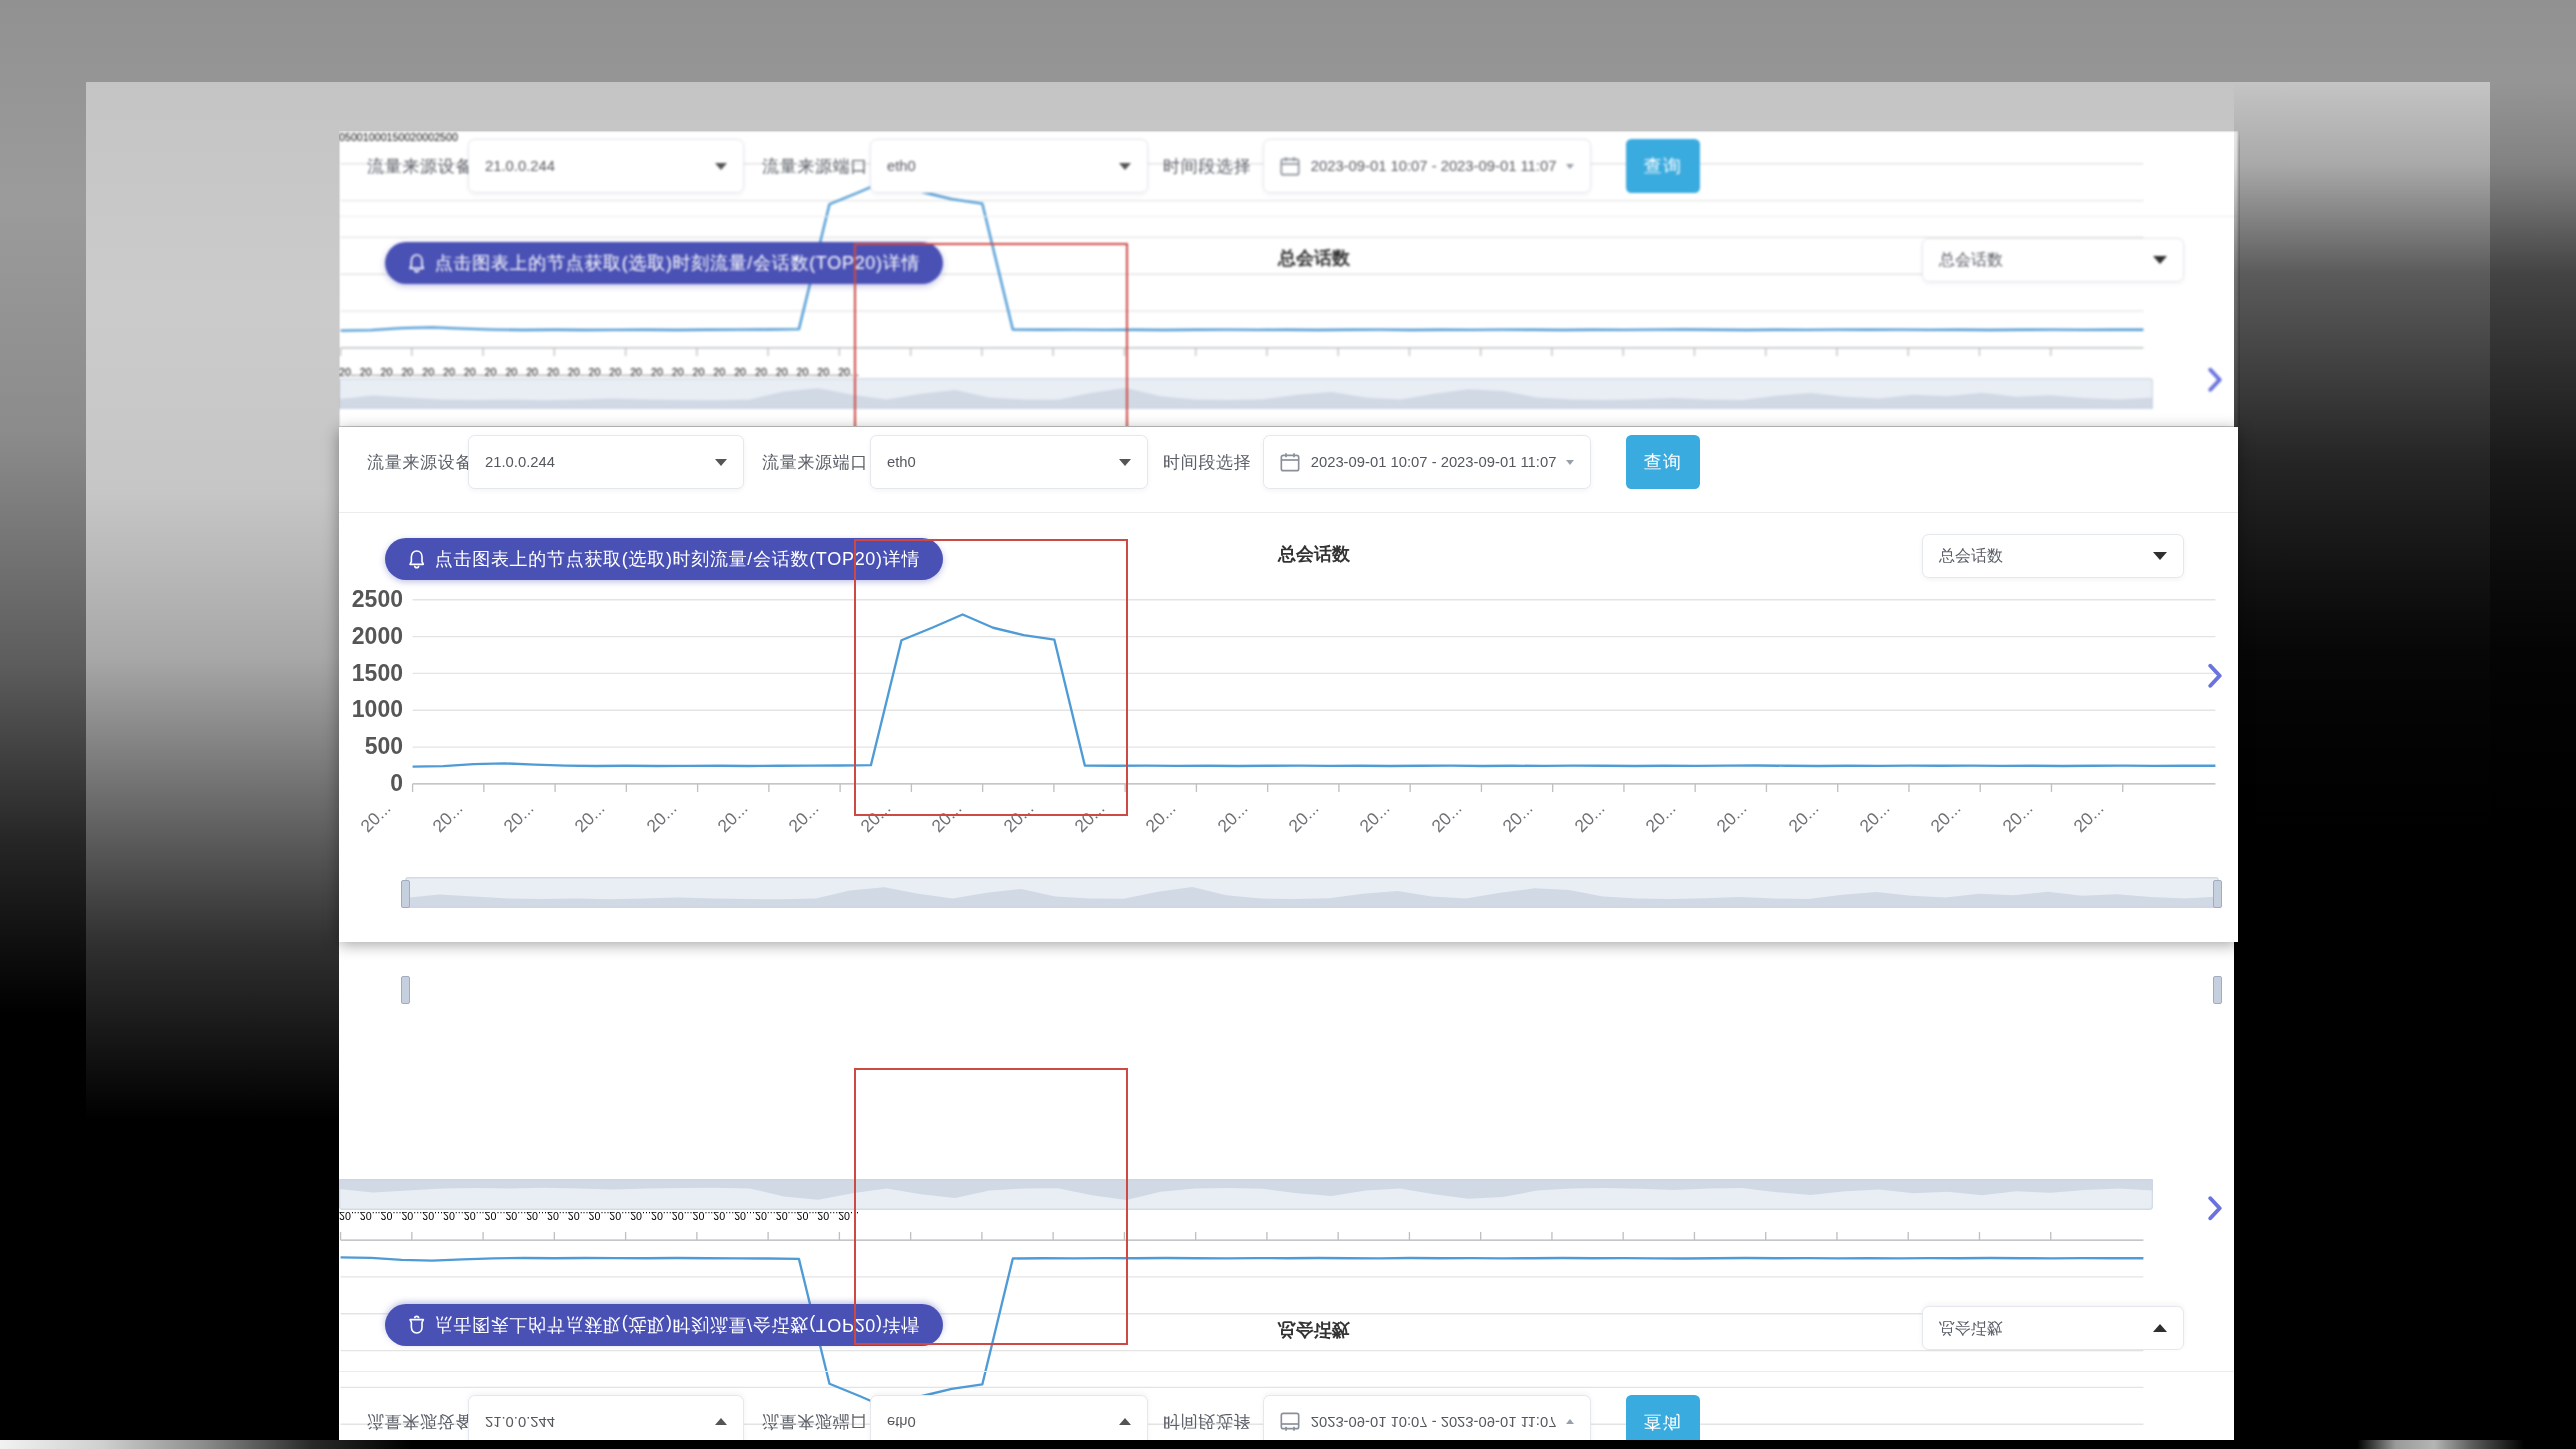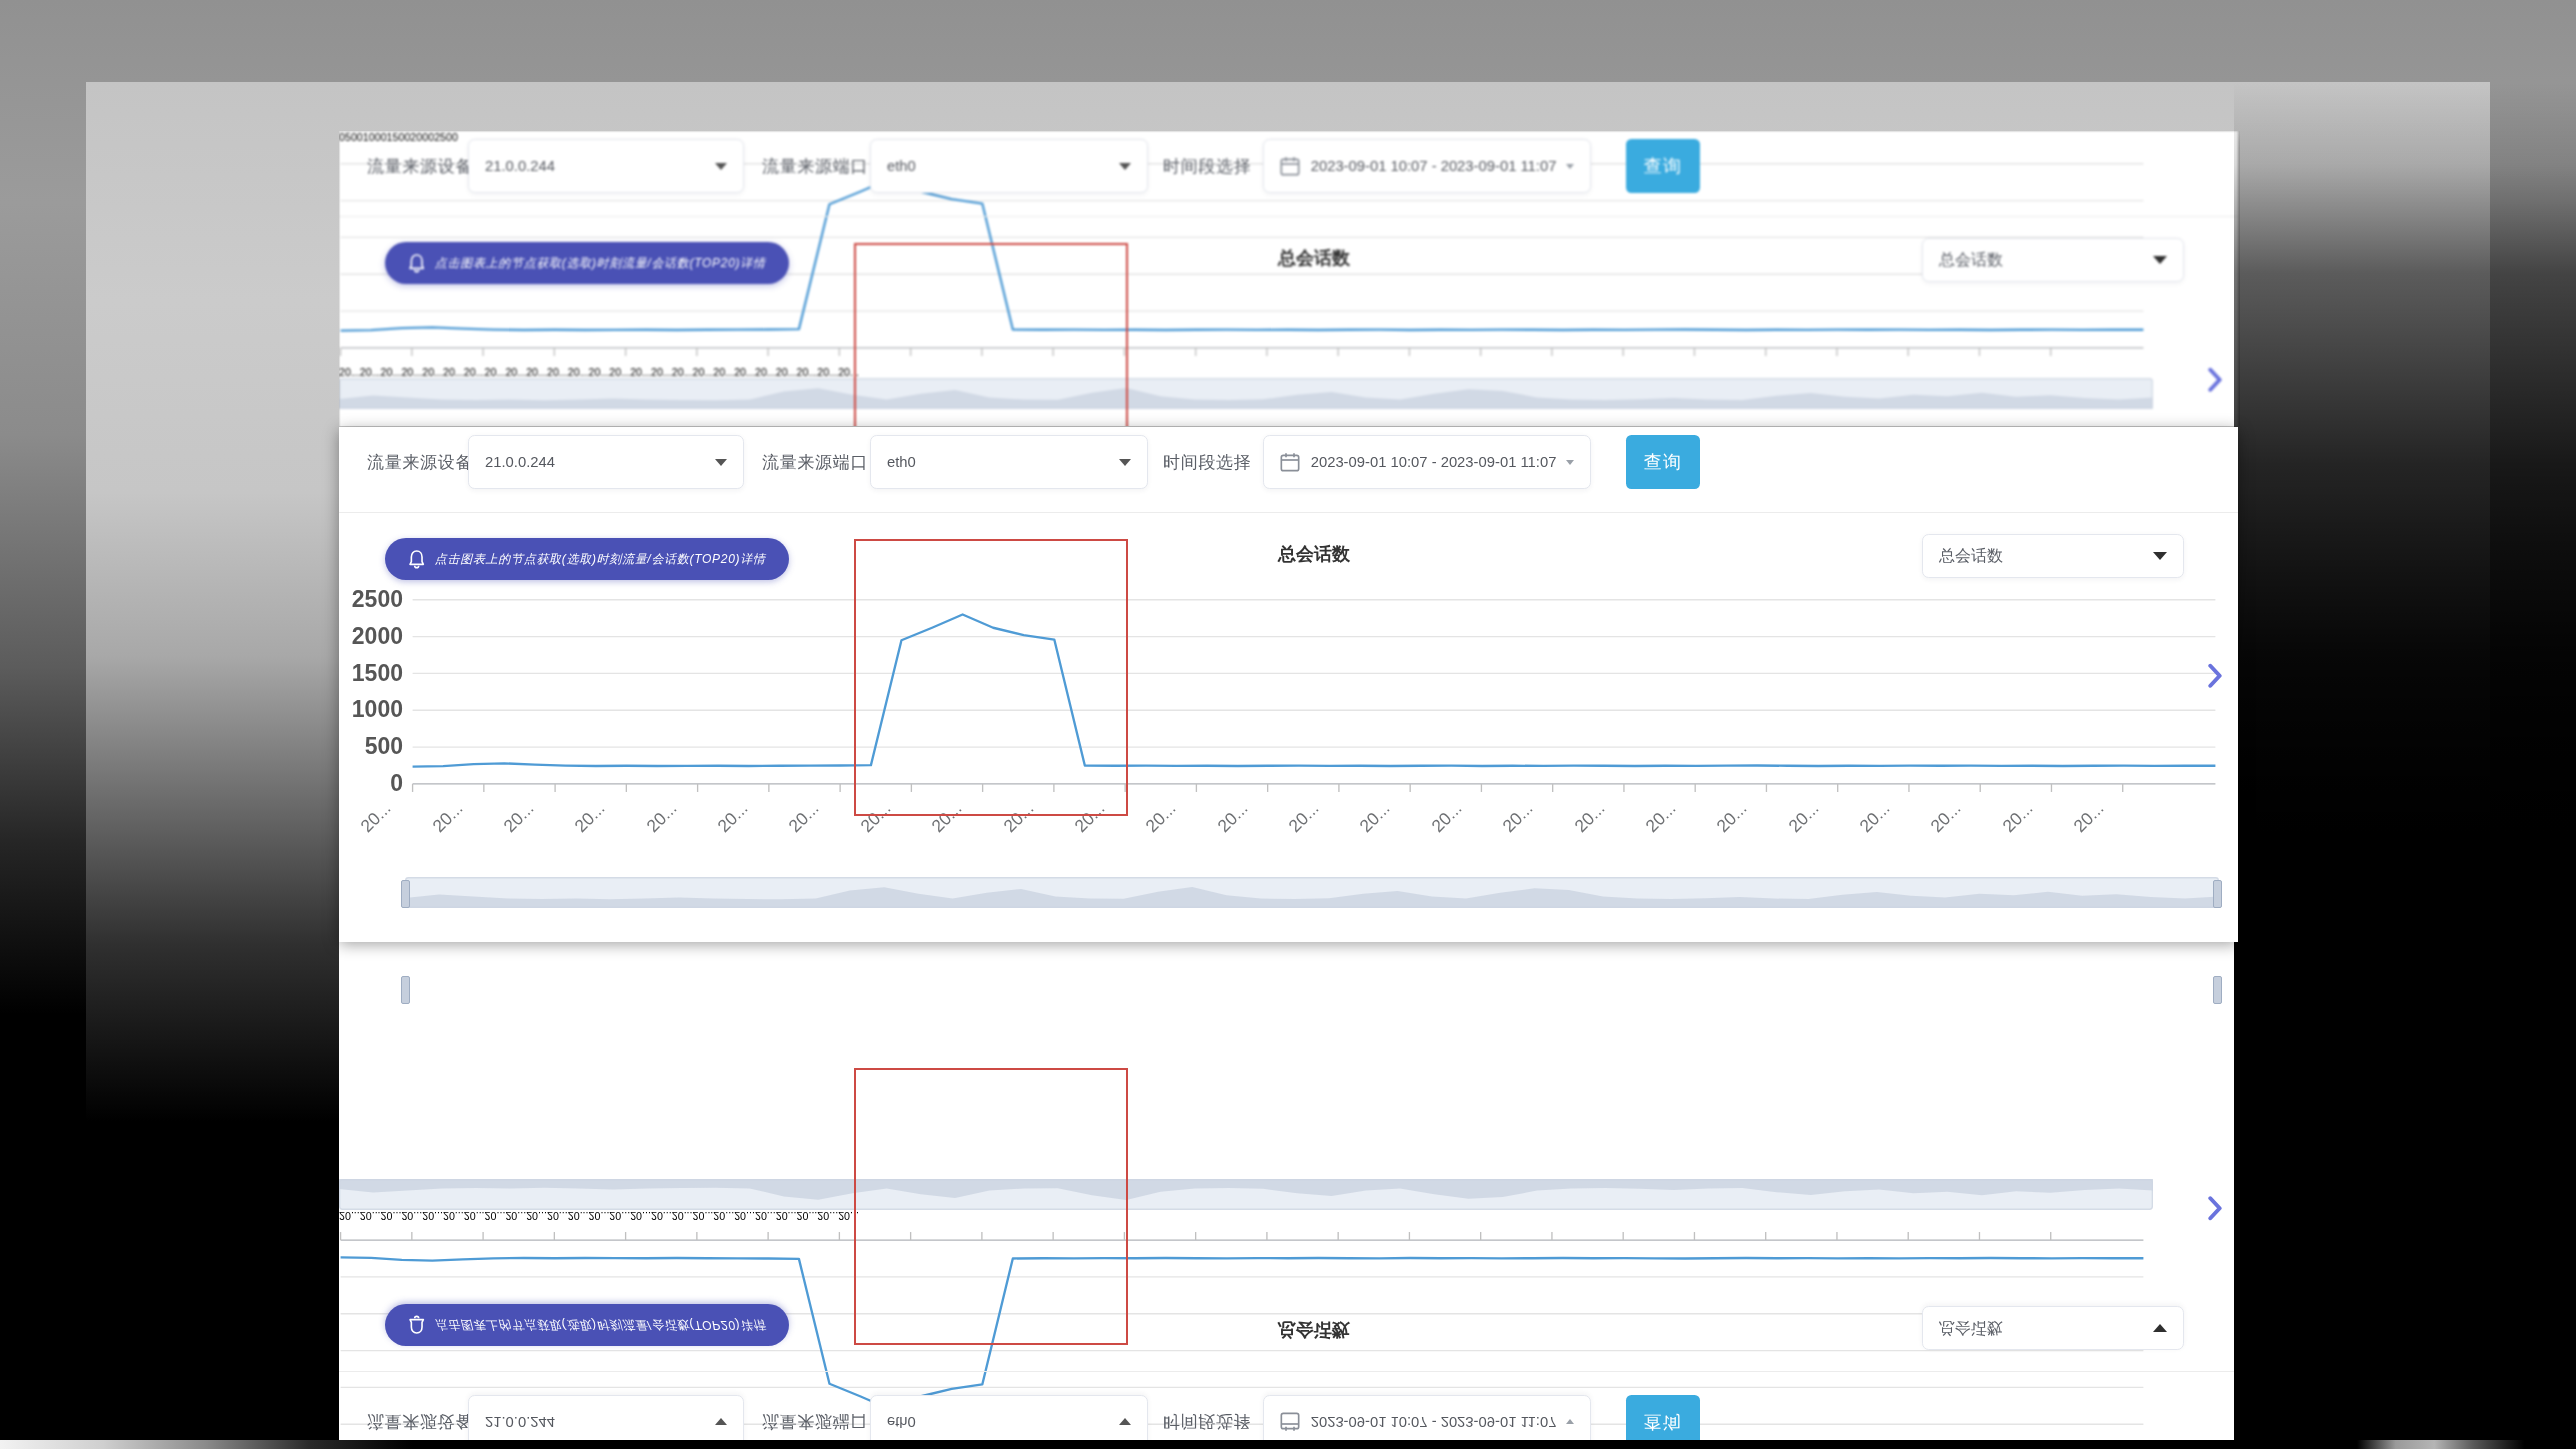--- a/index.html
+++ b/index.html
@@ -48,21 +48,21 @@
   .query{
     position:absolute;top:8px;left:1287px;width:74px;height:54px;border:none;border-radius:5.4px;
     background:#3aabdf;color:#fff;font-size:18px;display:flex;align-items:center;justify-content:center;
     font-family:inherit;cursor:pointer;letter-spacing:1.3px;
   }
   .pill{
     position:absolute;left:46px;top:111px;height:42px;border-radius:21px;background:#4a51b5;
     display:flex;align-items:center;gap:9.4px;padding:0 23px;color:#fff;cursor:pointer;
     box-shadow:0 2px 6.7px rgba(74,81,181,.35);
   }
-  .pill span{font-size:12px;letter-spacing:0.7px;white-space:nowrap;font-style:italic;}
+  .pill span{font-size:18px;letter-spacing:0.7px;white-space:nowrap;}
   .chart-title{position:absolute;left:72px;top:115px;width:1806px;text-align:center;
     font-size:18px;font-weight:700;color:#333;}
   .metric-select{left:1583px;width:262px;top:107px !important;height:44px !important;}
   .metric-select .sval{font-size:16px;color:#5a5e66;}
   #y-axis{position:absolute;left:0;top:152px;width:64px;height:221px;}
   #y-axis span{position:absolute;left:0;width:64px;text-align:right;font-size:23px;font-weight:600;color:#565656;}
   #plot{position:absolute;left:72px;top:152px;}
   #x-labels{position:absolute;left:0;top:0;width:100%;height:100%;pointer-events:none;}
   #x-labels span{position:absolute;font-size:17.4px;color:#6e7073;transform:rotate(-45deg);white-space:nowrap;}
   .red-box{position:absolute;left:515px;top:112px;width:270px;height:273px;border:2px solid #cd4a44;z-index:6;}

